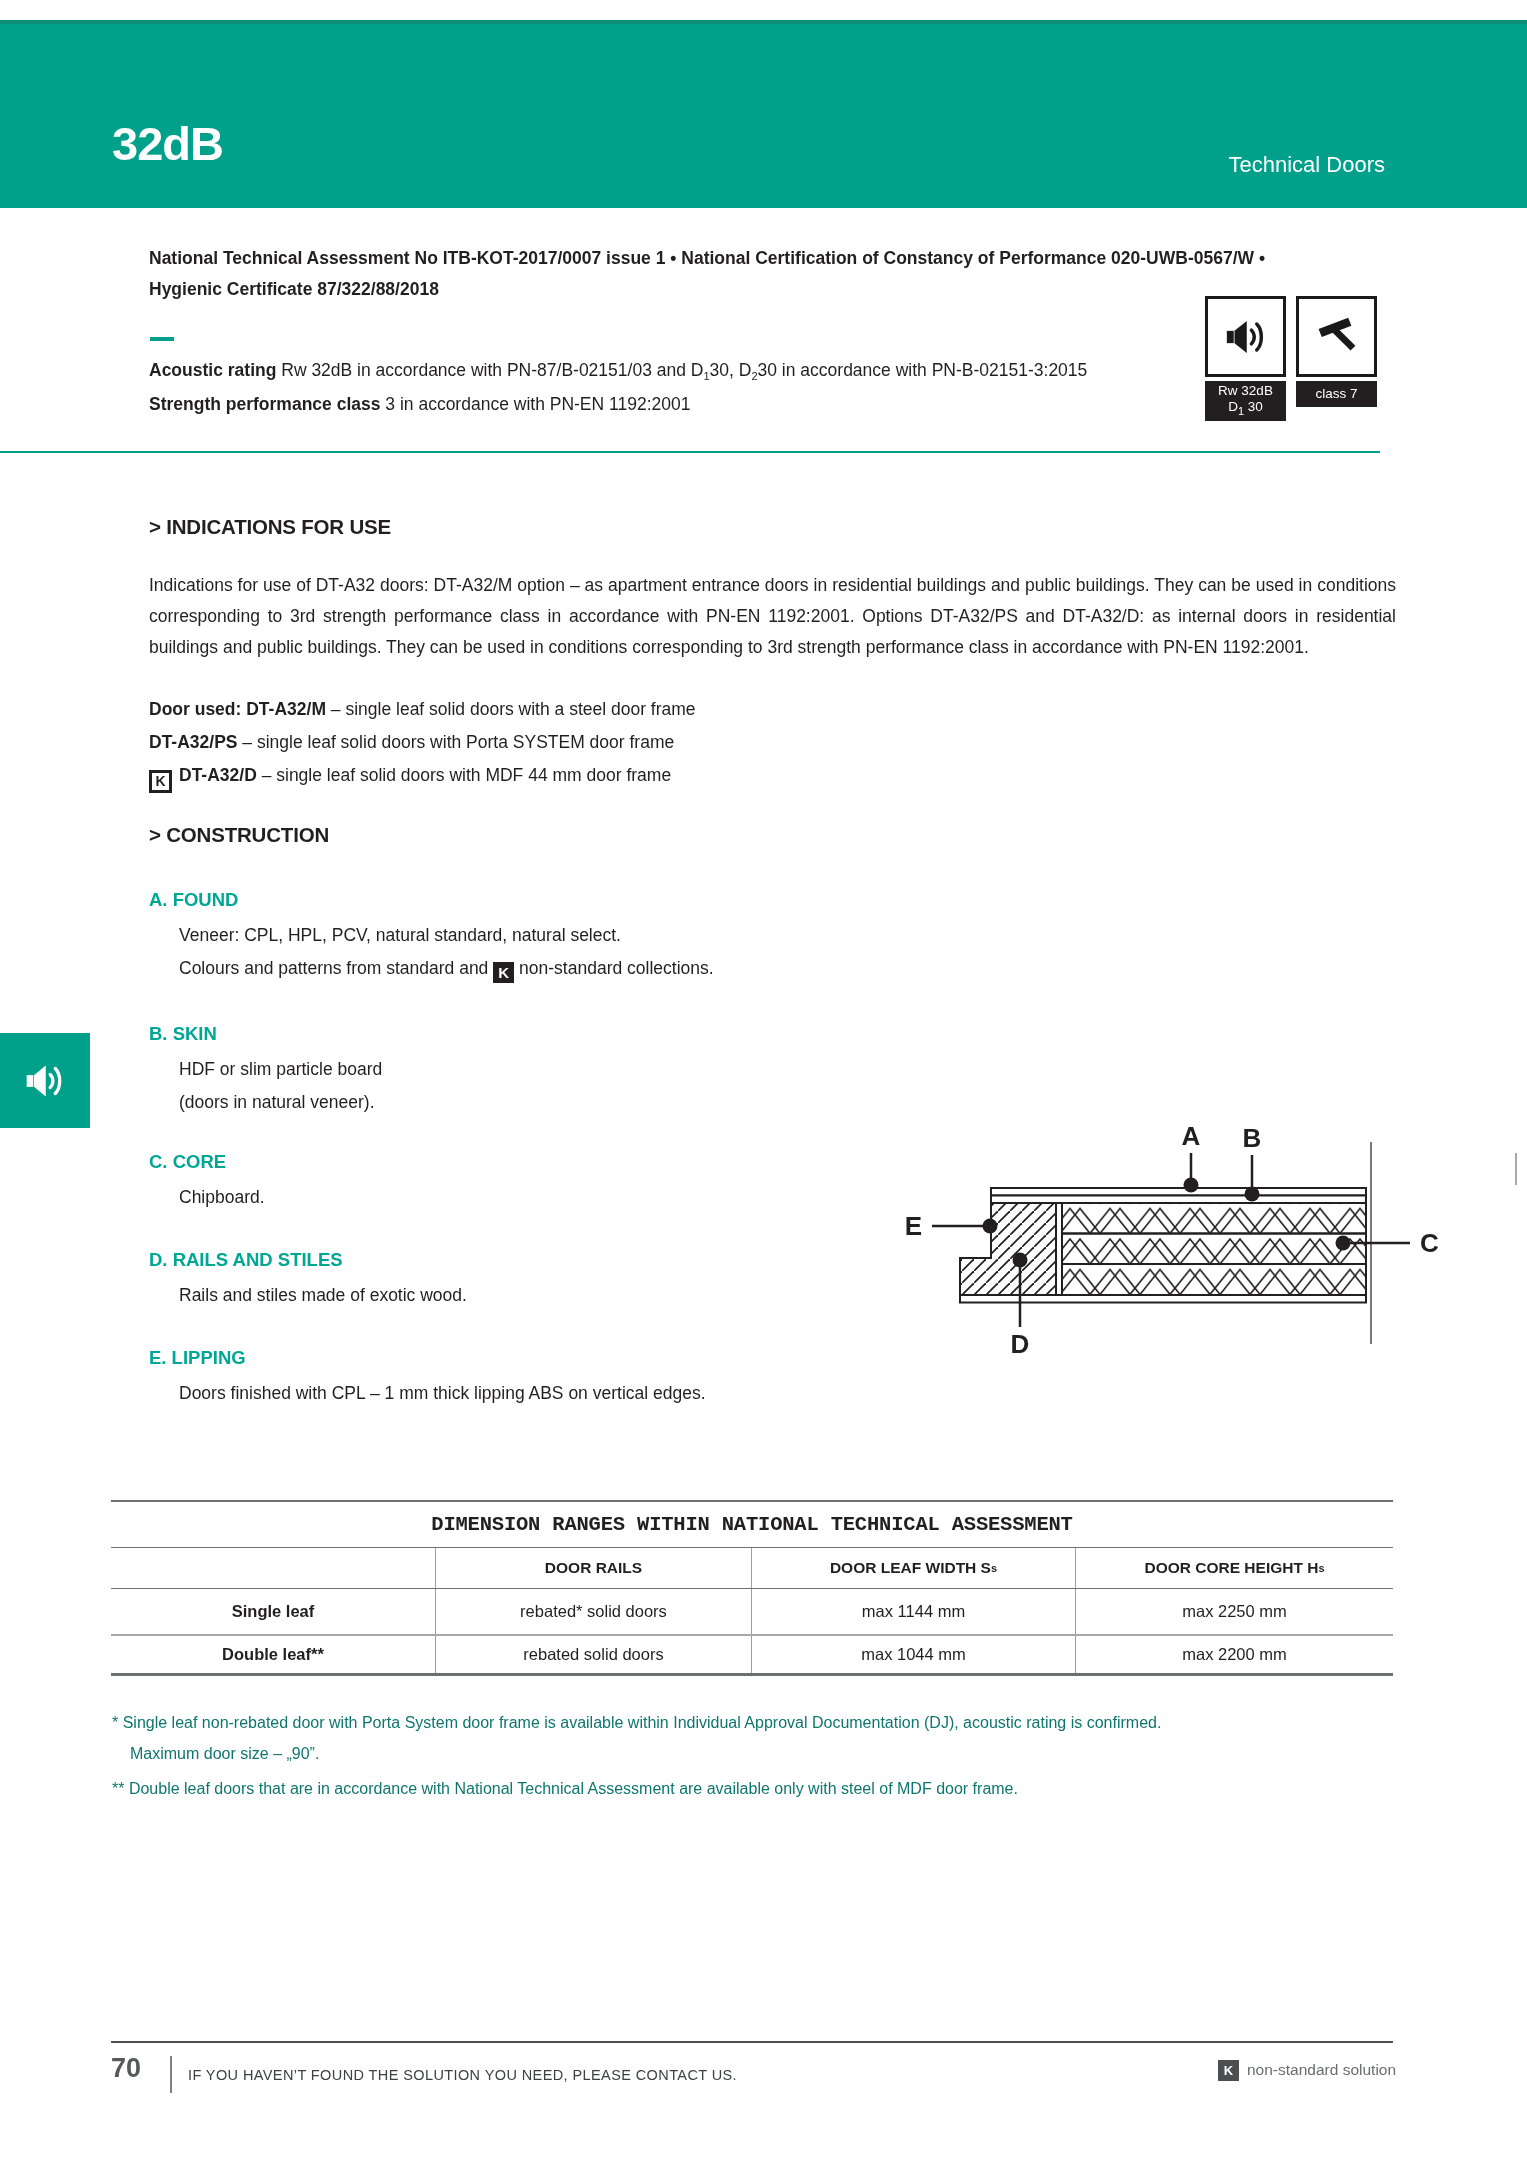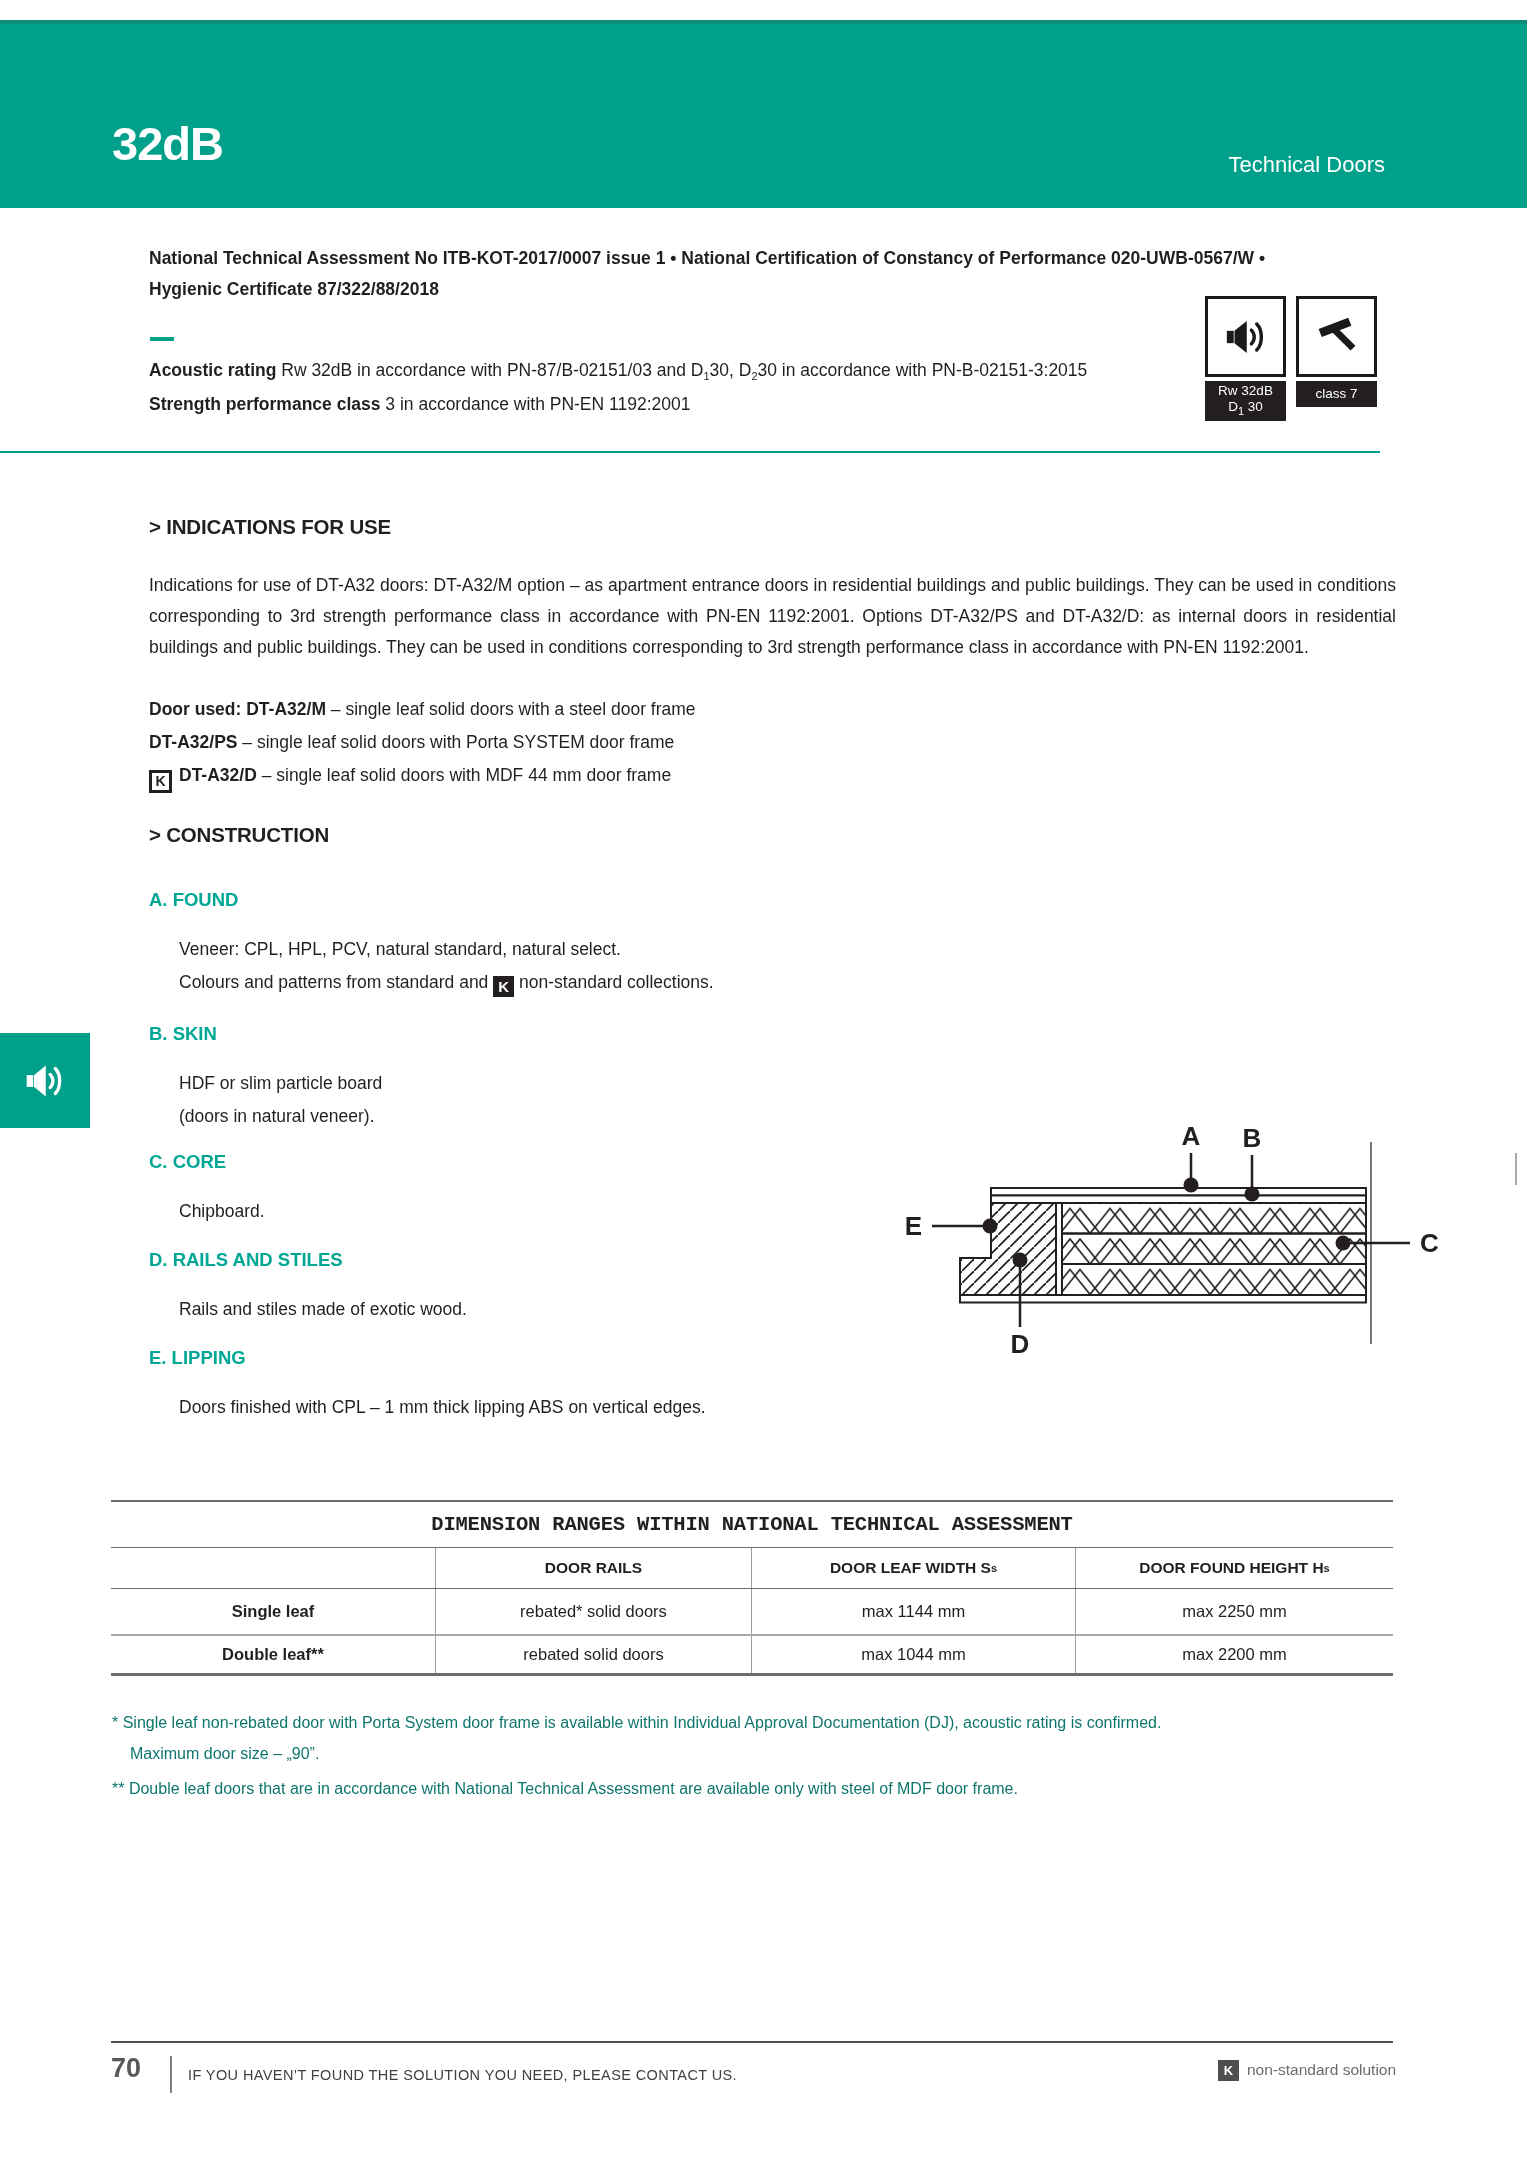--- a/index.html
+++ b/index.html
@@ -45,21 +45,21 @@
 
   .k-sq { display:inline-flex; align-items:center; justify-content:center;
           width:21px; height:21px; background:#231f20; color:#fff; font-weight:bold;
           font-size:15px; vertical-align:-4px; }
   .k-out { display:inline-flex; align-items:center; justify-content:center;
            width:23px; height:23px; background:#fff; color:#231f20; border:3px solid #231f20;
            font-weight:bold; font-size:14px; vertical-align:-5px; margin-right:7px; }
 
   .citem { left:149px; }
   .citem-title { color:#00a795; font-size:18.5px; font-weight:bold; }
-  .citem-body { margin-top:22px; padding-left:30px; font-size:17.5px; line-height:32.5px; }
+  .citem-body { margin-top:8px; padding-left:30px; font-size:17.5px; line-height:32.5px; }
   .ci-a { top:889px; } .ci-b { top:1023px; } .ci-c { top:1151px; } .ci-d { top:1249px; } .ci-e { top:1347px; }
 
   
   .side-tab { left:0; top:1033px; width:90px; height:95px; background:#00a08b;
               display:flex; align-items:center; justify-content:center; }
 
   
   .diagram { left:890px; top:1115px; }
   .diagram text { font-family:"Liberation Sans","DejaVu Sans",sans-serif; font-weight:bold; font-size:26px; fill:#231f20; }
 
@@ -248,21 +248,21 @@
     <div class="tbl-title">DIMENSION RANGES WITHIN NATIONAL TECHNICAL ASSESSMENT</div>
     <div class="tbl-grid">
       <div class="tr tr-h">
         <div class="th"></div>
         <div class="th">DOOR RAILS</div>
         <div class="th">
             <span>DOOR LEAF WIDTH S</span>
             <sub class="s">s</sub>
           </div>
         <div class="th">
-            <span>DOOR FOUND HEIGHT H</span>
+            <span>DOOR CORE HEIGHT H</span>
             <sub class="s">s</sub>
           </div>
       </div>
       <div class="tr tr-1">
         <div class="td td-lbl">Single leaf</div>
         <div class="td">rebated* solid doors</div>
         <div class="td">max 1144 mm</div>
         <div class="td">max 2250 mm</div>
       </div>
       <div class="tr tr-2">

